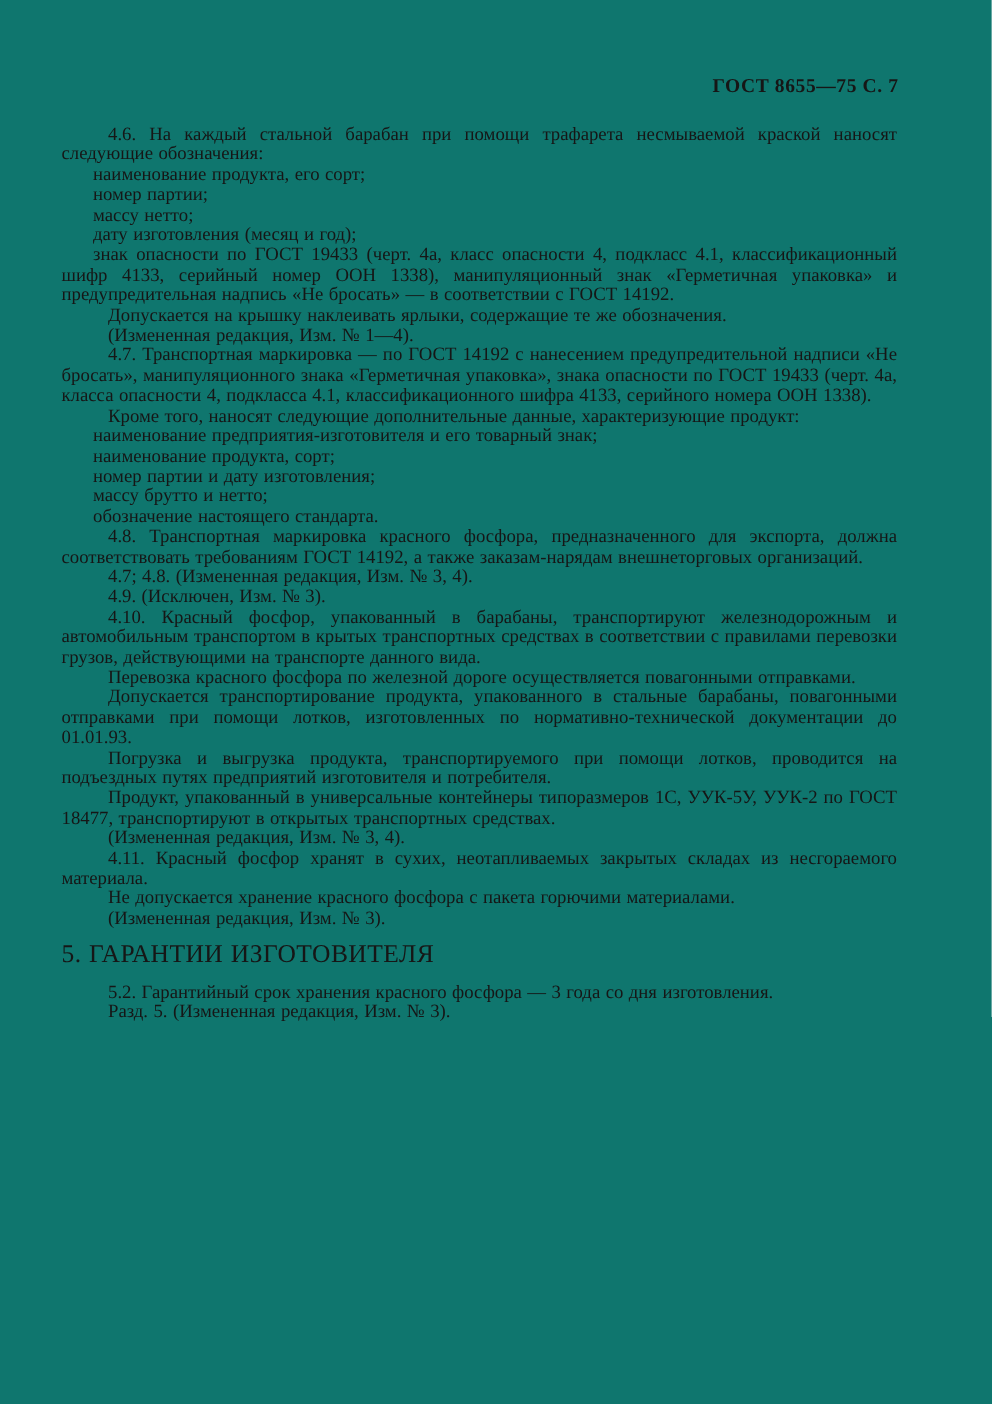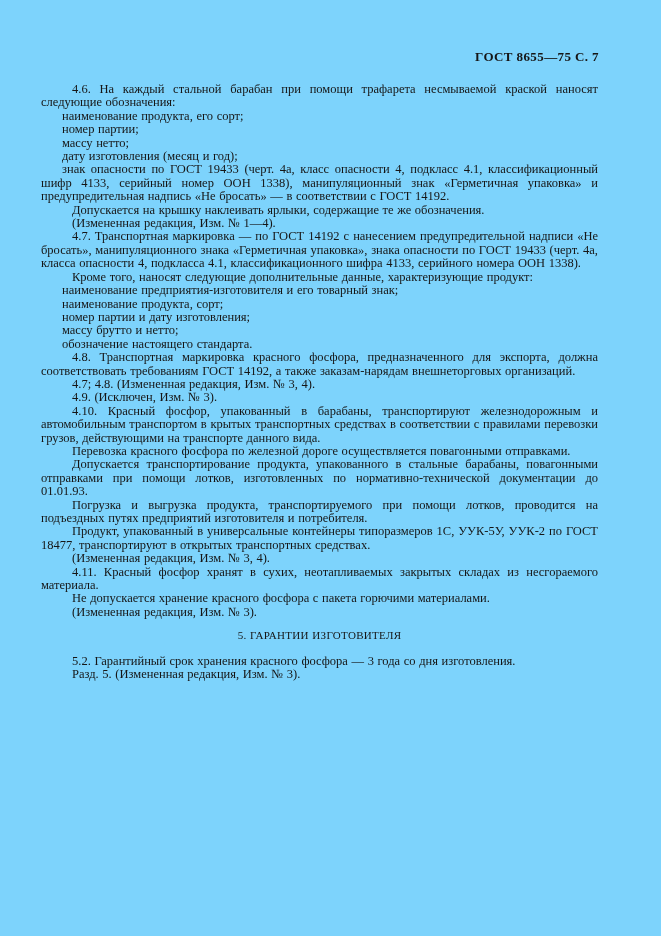--- a/index.html
+++ b/index.html
@@ -11,21 +11,21 @@
     width: 661px;
     height: 936px;
     font-family: "Liberation Serif", "DejaVu Serif", serif;
     color: #161616;
     position: relative;
     overflow: hidden;
   }
   .page {
     position: absolute;
     inset: 0;
-    background: #7dd3fc;
+    background: #0f766e;
     padding-left: 36px;
   }
   .running-head {
     position: absolute;
     top: 49px;
     left: 0;
     right: 62px;
     text-align: right;
     font-weight: bold;
     font-size: 13px;
@@ -42,25 +42,25 @@
     word-spacing: 0.5px;
   }
   .body-text p {
     margin: 0;
     padding: 0;
     text-align: justify;
   }
   p.para { text-indent: 31px; }
   p.item { text-indent: 21px; }
   p.heading {
-    text-align: center;
+    text-align: left;
     font-weight: bold;
     text-indent: 0;
     margin: 10px 0 12px 0;
-    font-size: 11px;
+    font-size: 17px;
     letter-spacing: 0.3px;
   }
   span.b { font-weight: normal; }
 </style>
 </head>
 <body>
 
 <div class="page">
   <div class="running-head">ГОСТ 8655—75 С. 7</div>
   <div class="body-text">

